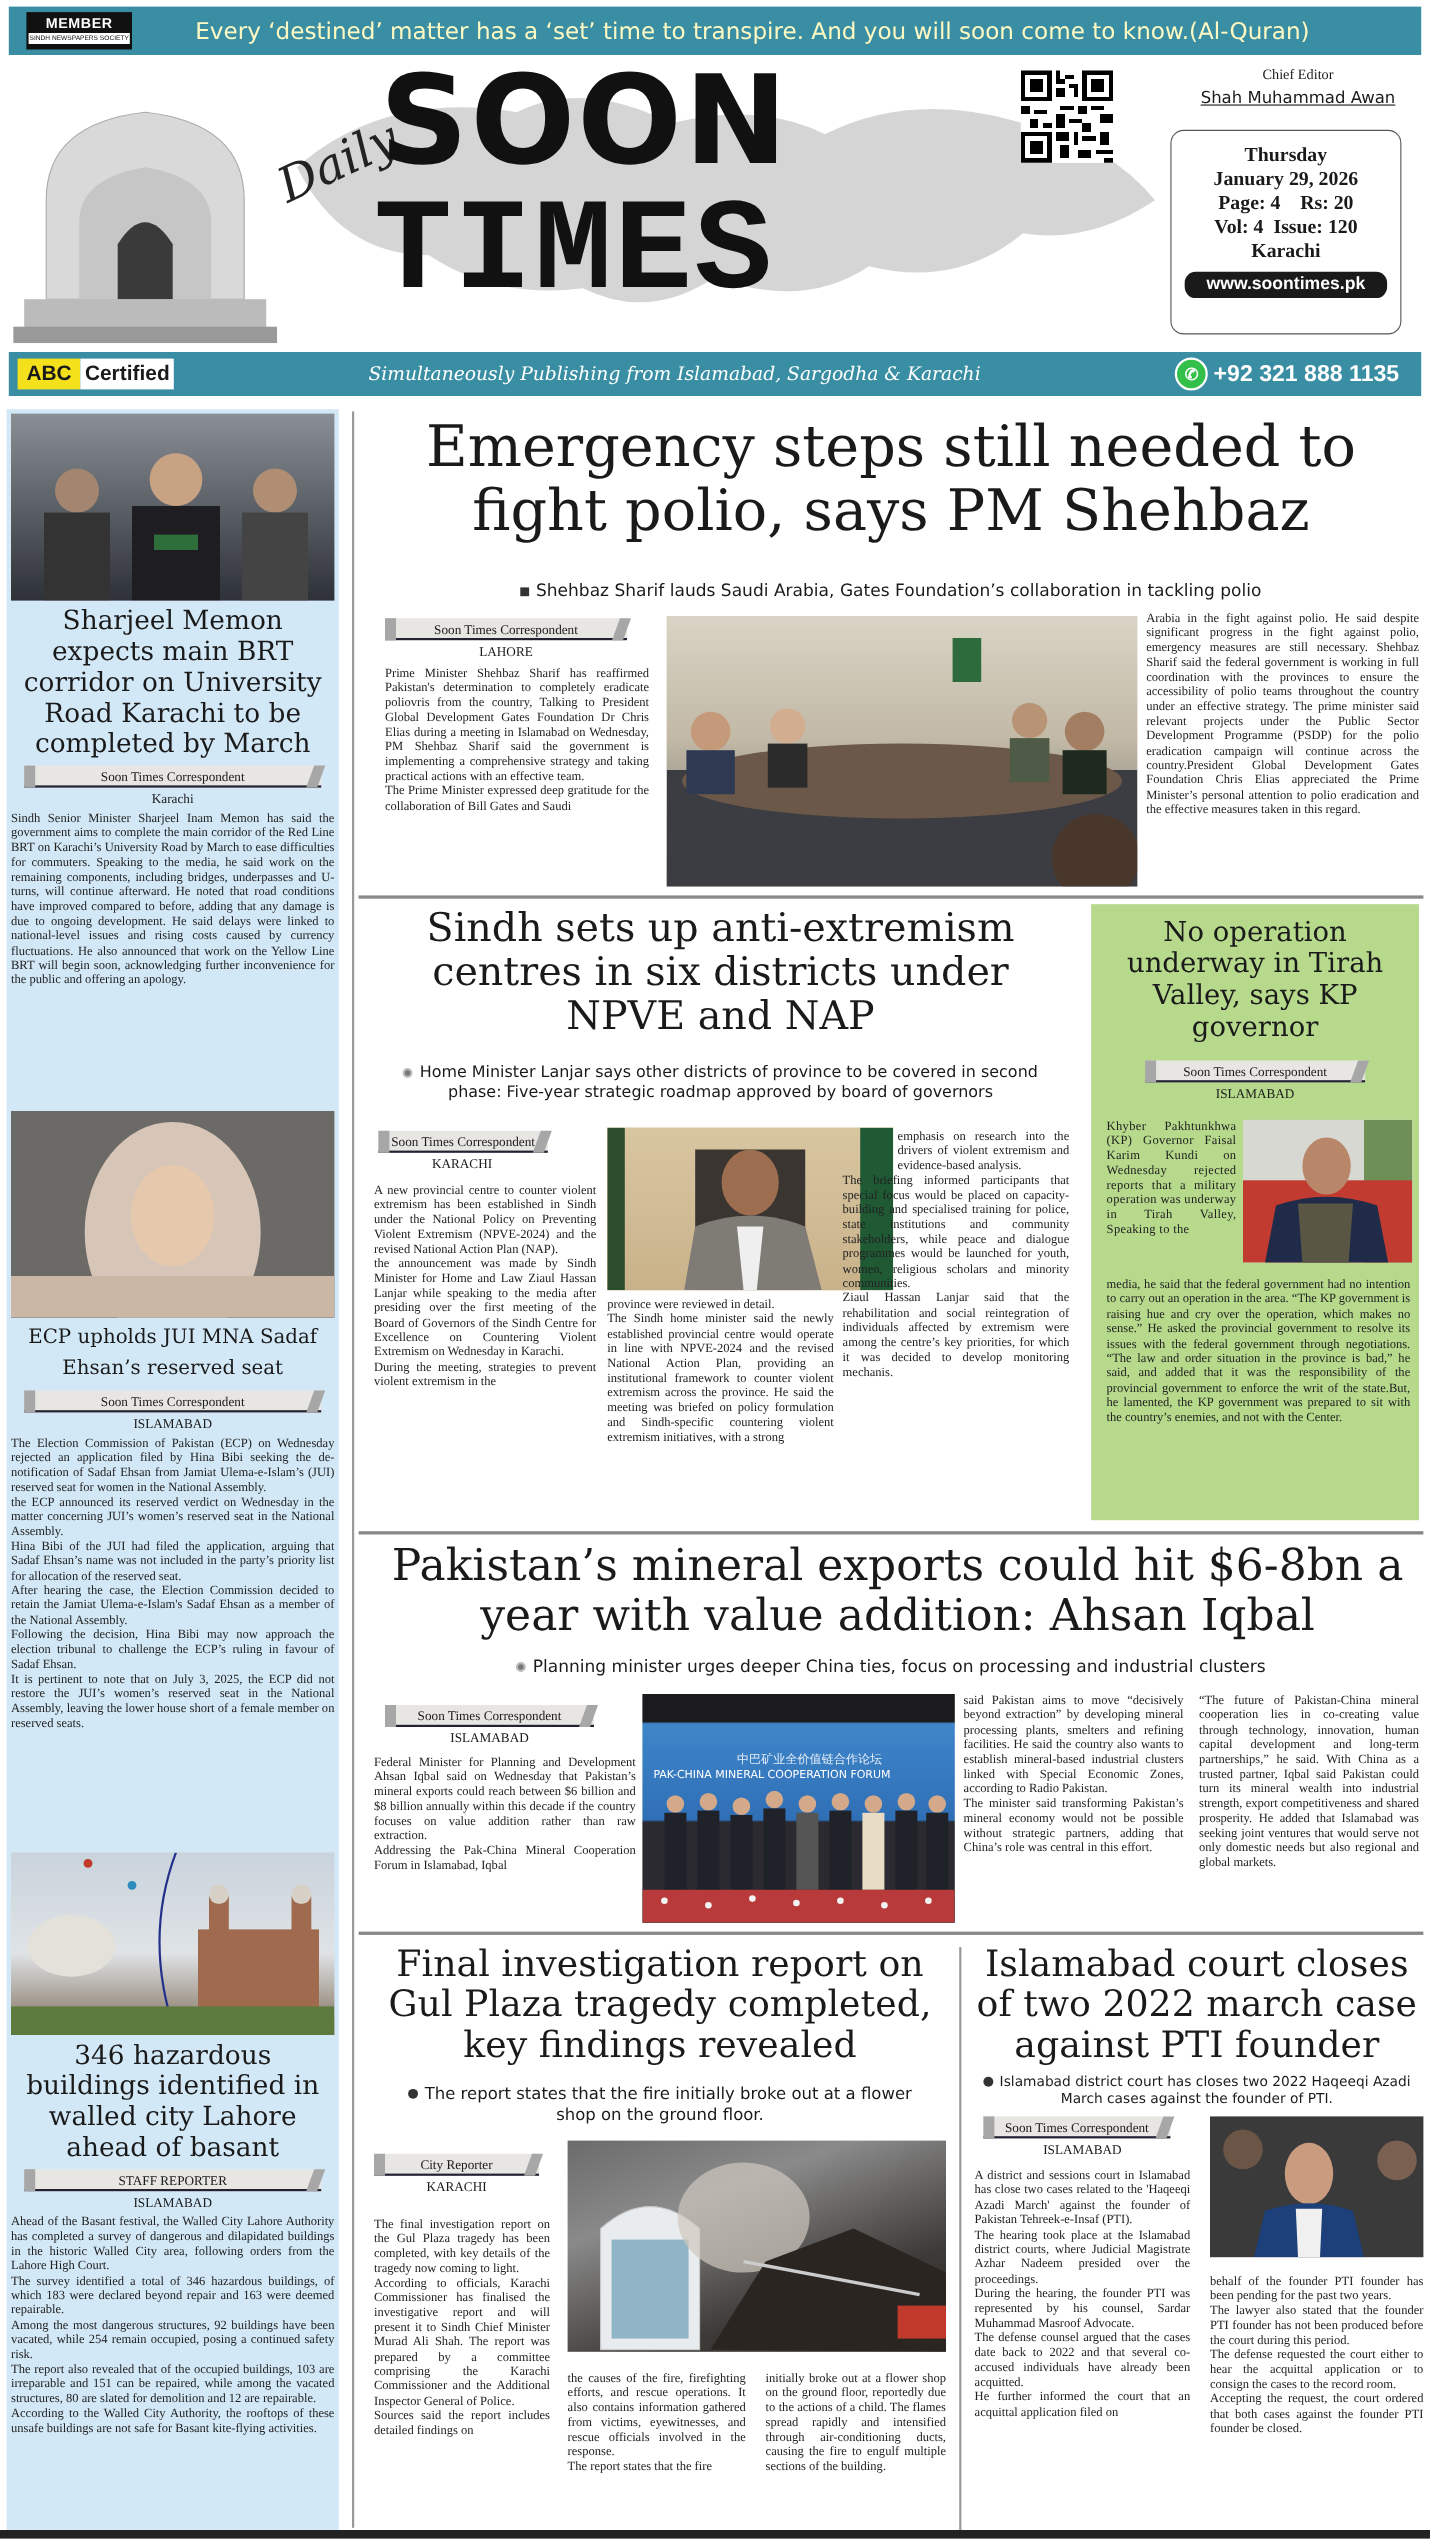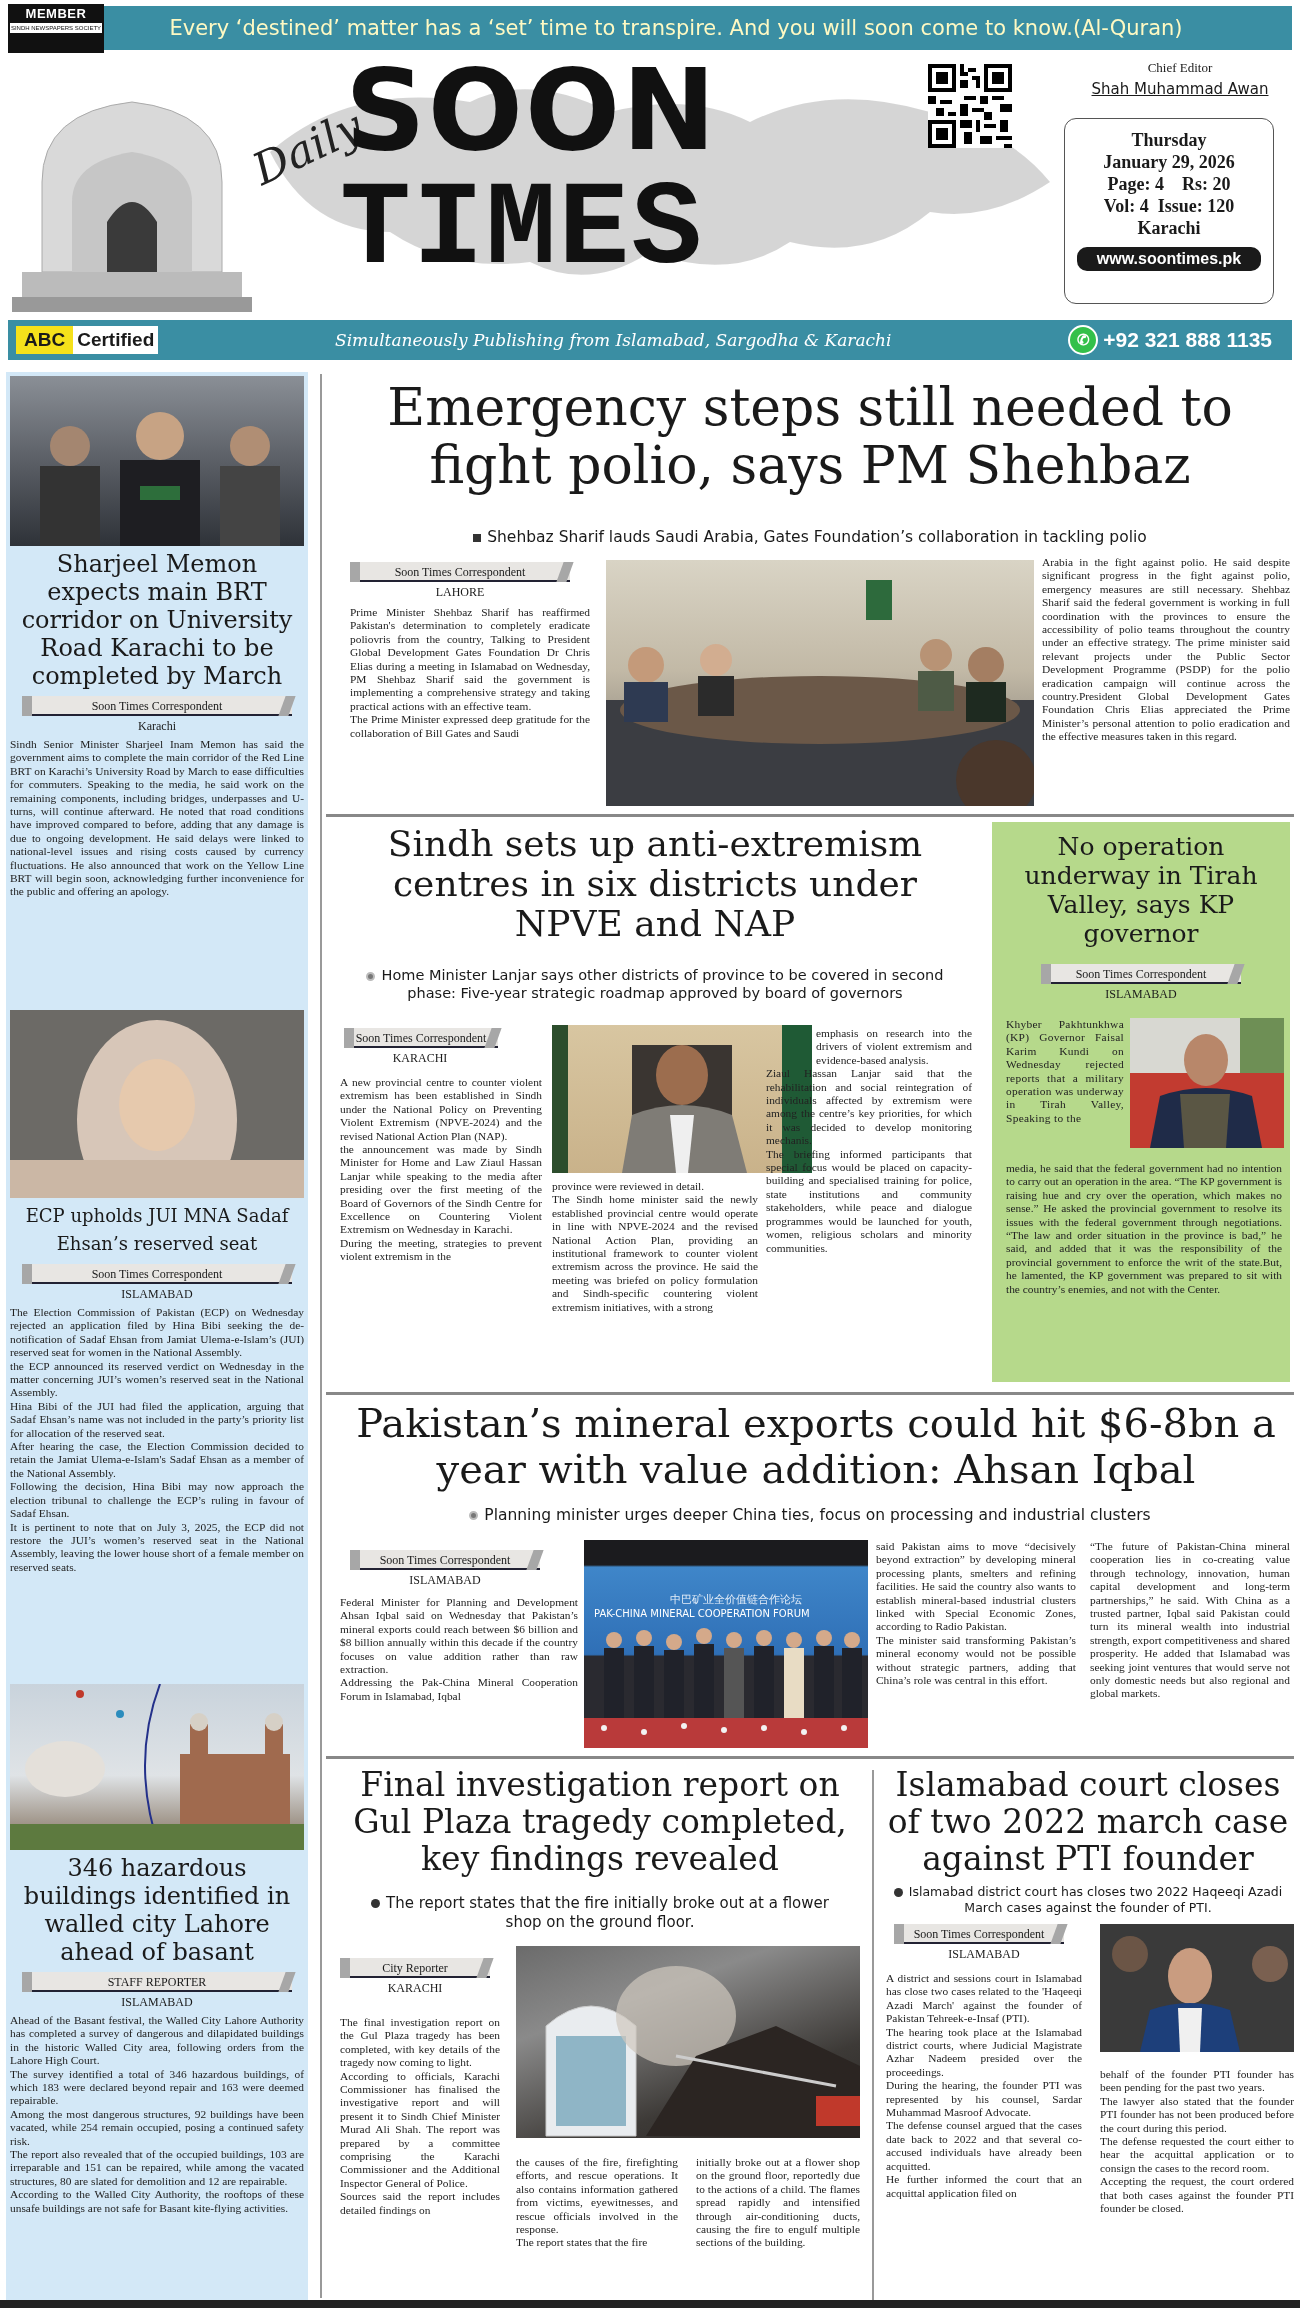--- a/index.html
+++ b/index.html
@@ -1,19 +1,19 @@
 <!DOCTYPE html>
 <html><head>
 <meta charset="utf-8">
 <style>
 *{box-sizing:border-box;margin:0;padding:0}
 html,body{width:1300px;height:2308px;background:#fff;overflow:hidden}
 body{font-family:"Liberation Serif",serif;color:#1a1a1a;position:relative}
 .topbar{position:absolute;left:8px;top:6px;width:1284px;height:44px;background:#3a8ea3;display:flex;align-items:center}
-.member{margin-left:0;width:96px;height:49px;background:#111;color:#fff;font-family:"Liberation Sans",sans-serif;text-align:center;line-height:1}
+.member{margin-left:16px;width:96px;height:34px;background:#111;color:#fff;font-family:"Liberation Sans",sans-serif;text-align:center;line-height:1}
 .member .m1{font-size:13px;font-weight:bold;padding-top:3px;letter-spacing:.5px}
 .member .m2{font-size:6px;background:#fff;color:#111;margin:3px 2px 0;padding:2px 0}
 .quote{flex:1;color:#fef9c3;font-family:"DejaVu Sans",sans-serif;font-size:21px;text-align:center;padding-right:44px}
 .masthead{position:absolute;left:0;top:52px;width:1300px;height:262px}
 .monument{position:absolute;left:12px;top:20px;width:240px;height:240px}
 .mapbg{position:absolute;left:230px;top:10px;width:860px;height:250px;opacity:.35}
 .daily{position:absolute;left:250px;top:70px;font-family:"DejaVu Serif",serif;font-style:italic;font-size:44px;transform:rotate(-25deg);color:#222}
 .logo1{position:absolute;left:345px;top:2px;font-family:"DejaVu Sans",sans-serif;font-weight:bold;font-size:112px;letter-spacing:2px;color:#111;line-height:1}
 .logo2{position:absolute;left:340px;top:120px;font-family:Liberation Mono, monospace;font-weight:bold;font-size:118px;letter-spacing:2px;color:#111;line-height:1}
 .qr{position:absolute;left:928px;top:12px;width:84px;height:84px;background:#fff}
@@ -226,22 +226,22 @@
       <path d="M70 148 L80 90 Q130 70 180 90 L195 148Z" fill="#7f7c76"></path>
       <path d="M118 90 L142 90 L136 148 L124 148Z" fill="#efefef"></path>
     </svg>
 </div>
 <div class="body sec" style="left:552px;top:1180px;width:206px">
   <p>province were reviewed in detail.</p>
   <p>The Sindh home minister said the newly established provincial centre would operate in line with NPVE-2024 and the revised National Action Plan, providing an institutional framework to counter violent extremism across the province. He said the meeting was briefed on policy formulation and Sindh-specific countering violent extremism initiatives, with a strong</p>
 </div>
 <div class="body sec" style="left:766px;top:1027px;width:206px">
   <p style="margin-left:50px">emphasis on research into the drivers of violent extremism and evidence-based analysis.</p>
+  <p>The briefing informed participants that special focus would be placed on capacity-building and specialised training for police, state institutions and community stakeholders, while peace and dialogue programmes would be launched for youth, women, religious scholars and minority communities.</p>
   <p>Ziaul Hassan Lanjar said that the rehabilitation and social reintegration of individuals affected by extremism were among the centre’s key priorities, for which it was decided to develop monitoring mechanis.</p>
-  <p>The briefing informed participants that special focus would be placed on capacity-building and specialised training for police, state institutions and community stakeholders, while peace and dialogue programmes would be launched for youth, women, religious scholars and minority communities.</p>
 </div>
 
 <div class="green">
   <h2 class="hl" style="margin:10px 20px 0;font-size:25px;line-height:29px">No operation underway in Tirah Valley, says KP governor</h2>
   <div class="byline" style="width:200px;margin-top:16px">Soon Times Correspondent</div>
   <div class="city">ISLAMABAD</div>
   <div class="photo" style="left:138px;top:196px;width:154px;height:130px;background:#d8d8d2">
     <svg width="154" height="130">
         <rect x="110" y="0" width="44" height="130" fill="#6e8f55"></rect>
         <rect x="0" y="55" width="154" height="75" fill="#c23b30"></rect>

